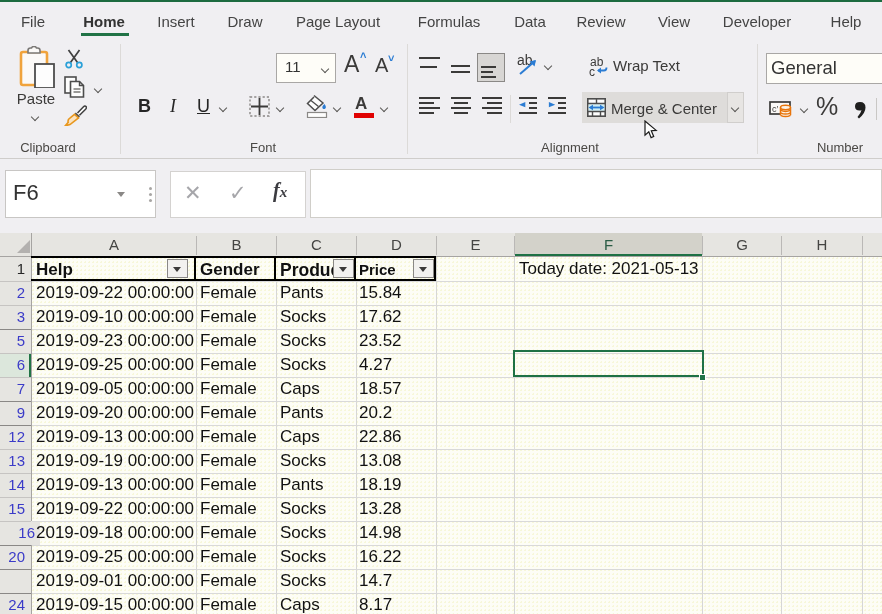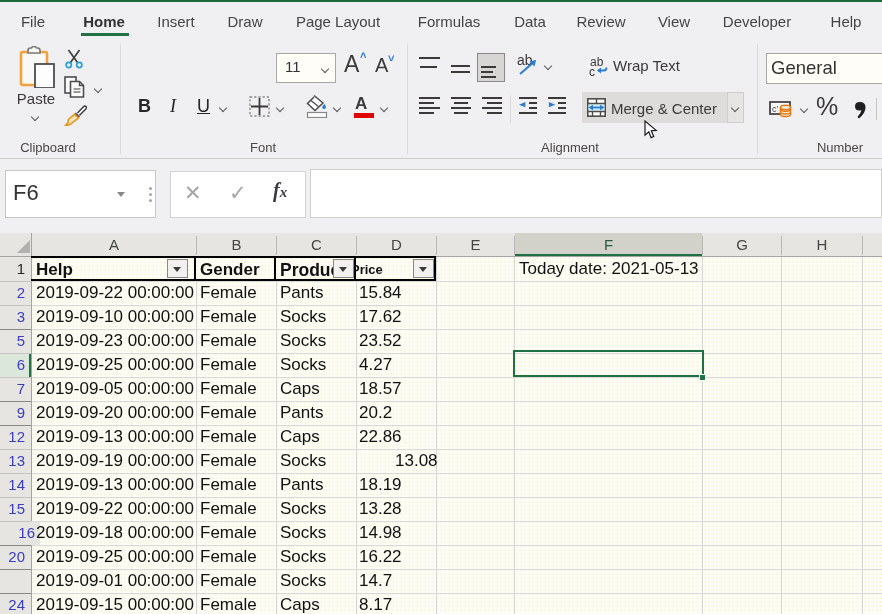--- a/index.html
+++ b/index.html
@@ -295,21 +295,21 @@
 <div class="gl-h" style="left:32px;top:593px;width:850px;"></div>
 <div class="abs" style="left:31px;top:256px;width:405px;height:2px;background:#000;"></div>
 <div class="abs" style="left:31px;top:279px;width:405px;height:2px;background:#000;"></div>
 <div class="abs" style="left:194px;top:256px;width:2px;height:25px;background:#000;"></div>
 <div class="abs" style="left:274px;top:256px;width:2px;height:25px;background:#000;"></div>
 <div class="abs" style="left:354px;top:256px;width:2px;height:25px;background:#000;"></div>
 <div class="abs" style="left:434px;top:256px;width:2px;height:25px;background:#000;"></div>
 <div class="cell" style="left:36px;top:258px;font-weight:700;">Help</div>
 <div class="cell" style="left:200px;top:258px;font-weight:700;">Gender</div>
 <div class="cell" style="left:280px;top:258px;font-weight:700;font-size:17.5px;width:53px;overflow:hidden;">Product</div>
-<div class="cell" style="left:351px;top:258px;font-weight:700;font-size:13px;">Price</div>
+<div class="cell" style="left:359px;top:258px;font-weight:700;font-size:15px;">Price</div>
 <div class="fbtn" style="left:167px;top:259px;"></div>
 <div class="fbtn" style="left:333px;top:259px;"></div>
 <div class="fbtn" style="left:413px;top:259px;"></div>
 <div class="cell" style="left:519px;top:257px;">Today date: 2021-05-13</div>
 <div class="cell" style="left:36px;top:281px;">2019-09-22 00:00:00</div>
 <div class="cell" style="left:200px;top:281px;">Female</div>
 <div class="cell" style="left:280px;top:281px;">Pants</div>
 <div class="cell" style="left:359px;top:281px;">15.84</div>
 <div class="cell" style="left:36px;top:305px;">2019-09-10 00:00:00</div>
 <div class="cell" style="left:200px;top:305px;">Female</div>
@@ -331,21 +331,21 @@
 <div class="cell" style="left:200px;top:401px;">Female</div>
 <div class="cell" style="left:280px;top:401px;">Pants</div>
 <div class="cell" style="left:359px;top:401px;">20.2</div>
 <div class="cell" style="left:36px;top:425px;">2019-09-13 00:00:00</div>
 <div class="cell" style="left:200px;top:425px;">Female</div>
 <div class="cell" style="left:280px;top:425px;">Caps</div>
 <div class="cell" style="left:359px;top:425px;">22.86</div>
 <div class="cell" style="left:36px;top:449px;">2019-09-19 00:00:00</div>
 <div class="cell" style="left:200px;top:449px;">Female</div>
 <div class="cell" style="left:280px;top:449px;">Socks</div>
-<div class="cell" style="left:359px;top:449px;margin-left:36px;">13.08</div>
+<div class="cell" style="left:359px;top:449px;">13.08</div>
 <div class="cell" style="left:36px;top:473px;">2019-09-13 00:00:00</div>
 <div class="cell" style="left:200px;top:473px;">Female</div>
 <div class="cell" style="left:280px;top:473px;">Pants</div>
 <div class="cell" style="left:359px;top:473px;">18.19</div>
 <div class="cell" style="left:36px;top:497px;">2019-09-22 00:00:00</div>
 <div class="cell" style="left:200px;top:497px;">Female</div>
 <div class="cell" style="left:280px;top:497px;">Socks</div>
 <div class="cell" style="left:359px;top:497px;">13.28</div>
 <div class="cell" style="left:36px;top:521px;">2019-09-18 00:00:00</div>
 <div class="cell" style="left:200px;top:521px;">Female</div>

